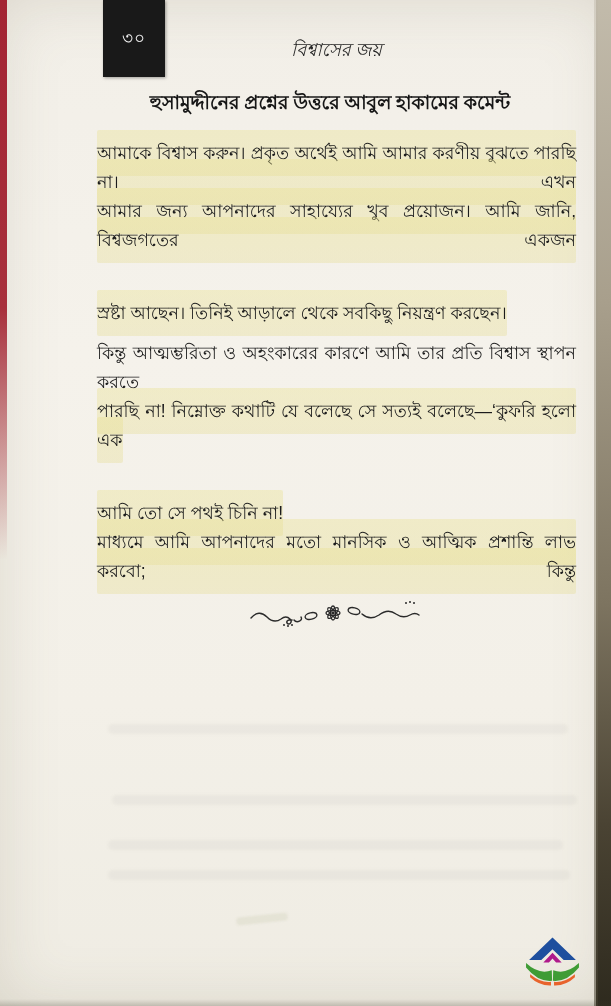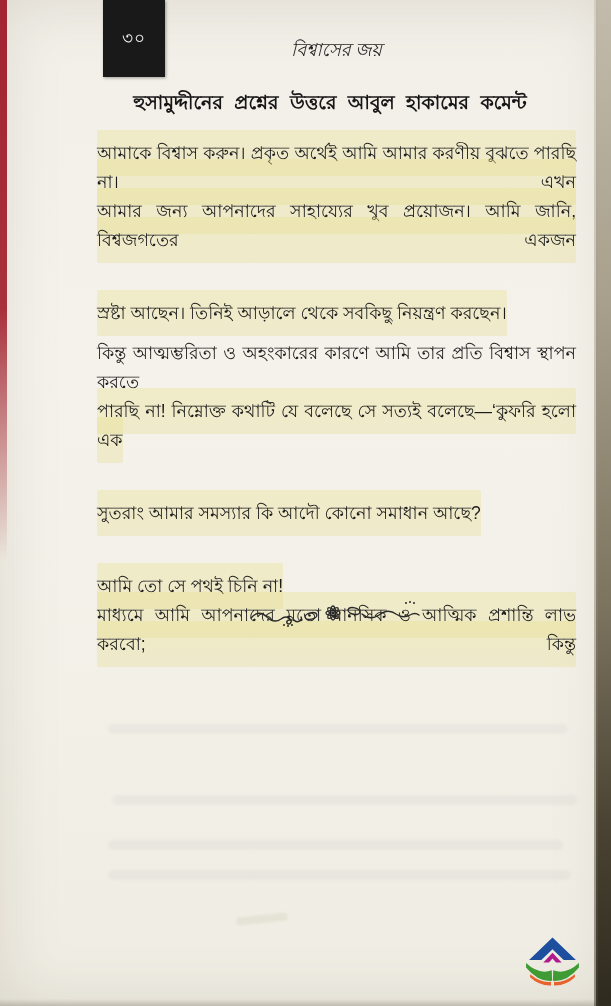--- a/index.html
+++ b/index.html
@@ -20,21 +20,21 @@
   .bottom-shadow{position:absolute;left:0;bottom:0;width:100%;height:7px;
         background:linear-gradient(180deg,rgba(0,0,0,0) 0%,rgba(60,55,40,0.22) 100%);}
   .pagenum-box{position:absolute;left:103px;top:0;width:62px;height:77px;
         background:#191919;color:#f2f2f2;display:flex;align-items:center;justify-content:center;
         padding-top:0;box-sizing:border-box;font-size:17px;letter-spacing:1px;
         box-shadow:1px 1px 3px rgba(0,0,0,0.35);}
   .running-head{position:absolute;left:97px;top:36px;width:479px;text-align:center;
         font-style:italic;font-size:18px;color:#262626;}
   .chapter-heading{position:absolute;left:80px;top:88px;width:500px;text-align:center;
         font-weight:bold;font-size:19px;color:#161616;
-        font-family:Liberation Mono, monospace;}
+        font-family:Liberation Serif, serif;}
   .textblock{position:absolute;left:97px;top:139px;width:479px;
         font-family:"Liberation Sans","DejaVu Sans",sans-serif;}
   .para{margin:0 0 11px 0;}
   .line{font-size:17.5px;line-height:29px;color:#1c1c1c;
         text-align:justify;text-align-last:justify;}
   .line.end{text-align-last:left;margin-top:44px;}
   .t{padding:13px 0;}
   .t.hl{background:linear-gradient(180deg,rgba(233,225,143,0.38),rgba(226,216,130,0.30));
         box-decoration-break:clone;-webkit-box-decoration-break:clone;border-radius:2px;}
   .flourish{position:absolute;left:248px;top:594px;width:174px;height:42px;color:#2a2a2a;}
@@ -69,21 +69,20 @@
 
   <div class="textblock">
     <div class="para">
       <div class="line"><span class="t hl">আমাকে বিশ্বাস করুন। প্রকৃত অর্থেই আমি আমার করণীয় বুঝতে পারছি না। এখন</span></div>
       <div class="line"><span class="t hl">আমার জন্য আপনাদের সাহায্যের খুব প্রয়োজন। আমি জানি, বিশ্বজগতের একজন</span></div>
       <div class="line end"><span class="t hl">স্রষ্টা আছেন। তিনিই আড়ালে থেকে সবকিছু নিয়ন্ত্রণ করছেন।</span></div>
     </div>
     <div class="para">
       <div class="line"><span class="t">কিন্তু আত্মম্ভরিতা ও অহংকারের কারণে আমি তার প্রতি বিশ্বাস স্থাপন করতে</span></div>
       <div class="line"><span class="t hl">পারছি না! নিম্নোক্ত কথাটি যে বলেছে সে সত্যই বলেছে—‘কুফরি হলো এক</span></div>
-      <div class="line end"><span class="t hl">সুতরাং আমার সমস্যার কি আদৌ কোনো সমাধান আছে?</span></div>
     </div>
     <div class="para">
       <div class="line end"><span class="t hl">আমি তো সে পথই চিনি না!</span></div>
       <div class="line"><span class="t hl">মাধ্যমে আমি আপনাদের মতো মানসিক ও আত্মিক প্রশান্তি লাভ করবো; কিন্তু</span></div>
     </div>
   </div>
 
   <svg class="flourish" viewBox="0 0 174 42" fill="none" xmlns="http://www.w3.org/2000/svg">
     <path d="M3 24 q8 -9 16 -1 q7 7 14 2 q5 -4 9 0 c3 3 -1 7 -3 4 c-1 -2 2 -4 5 -3" stroke="currentColor" stroke-width="1.4" stroke-linecap="round"></path>
     <circle cx="36" cy="31" r="1" fill="currentColor"></circle>

